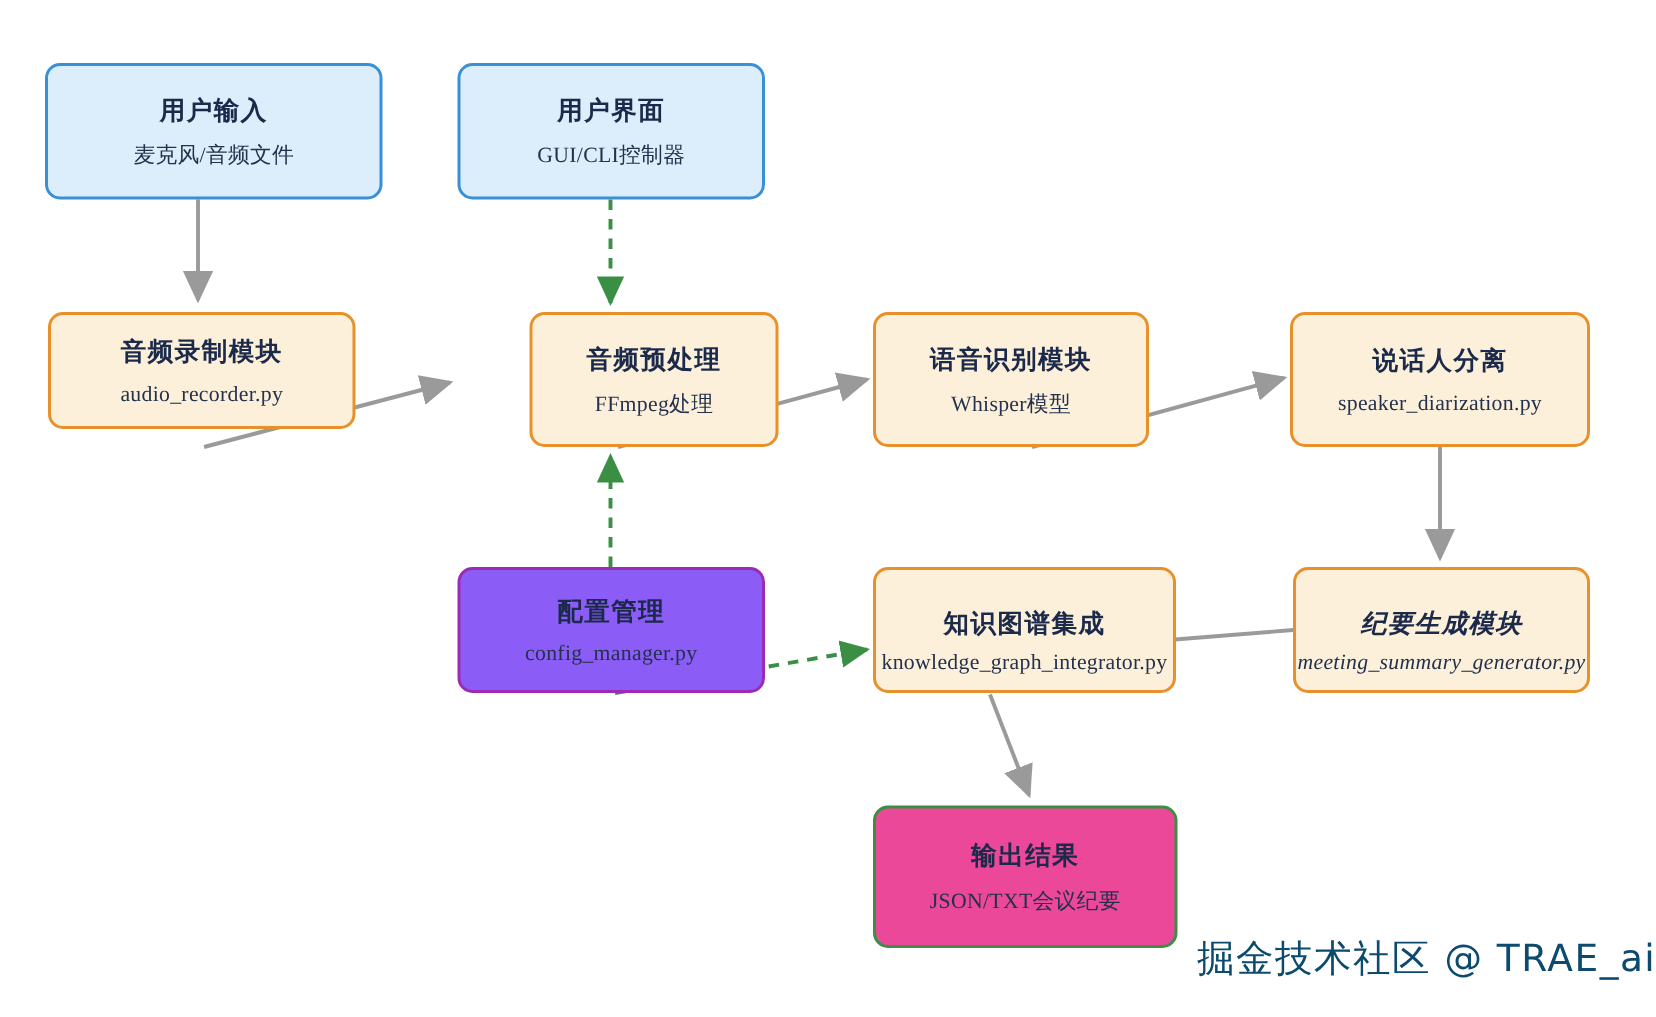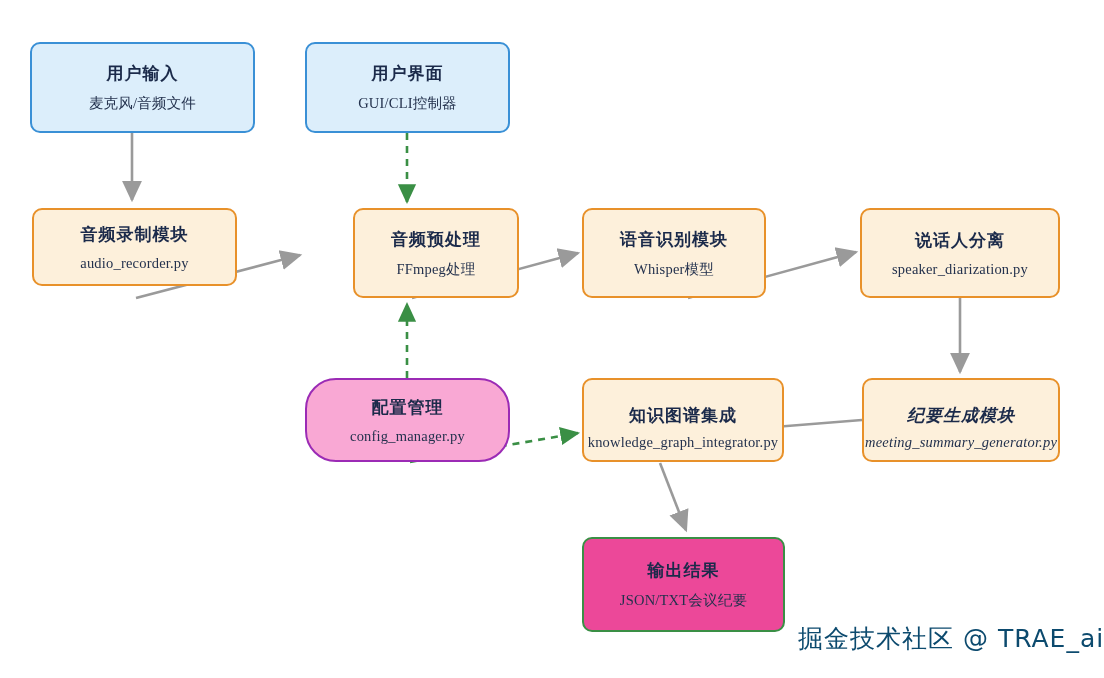--- a/index.html
+++ b/index.html
@@ -39,21 +39,21 @@
   }
   .node .sub.wide{
     position:absolute;
     left:50%;
     transform:translateX(-50%);
     top:54px;
   }
 
   .blue{background:#dceefb;border-color:#3a90d6;}
   .orange{background:#fdf0db;border-color:#e8912a;}
-  .purple{background:#f9a8d4;border-color:#9b2bb5;border-radius:31px;}
+  .purple{background:#8b5cf6;border-color:#9b2bb5;}
   .green{background:#ec4899;border-color:#3a8f45;}
 
   .watermark{
     position:absolute;
     left:798px;top:622px;
     font-size:25px;
     color:#0c4a6e;
     font-family:"DejaVu Sans","Liberation Sans",sans-serif;
     letter-spacing:1px;
     white-space:nowrap;

